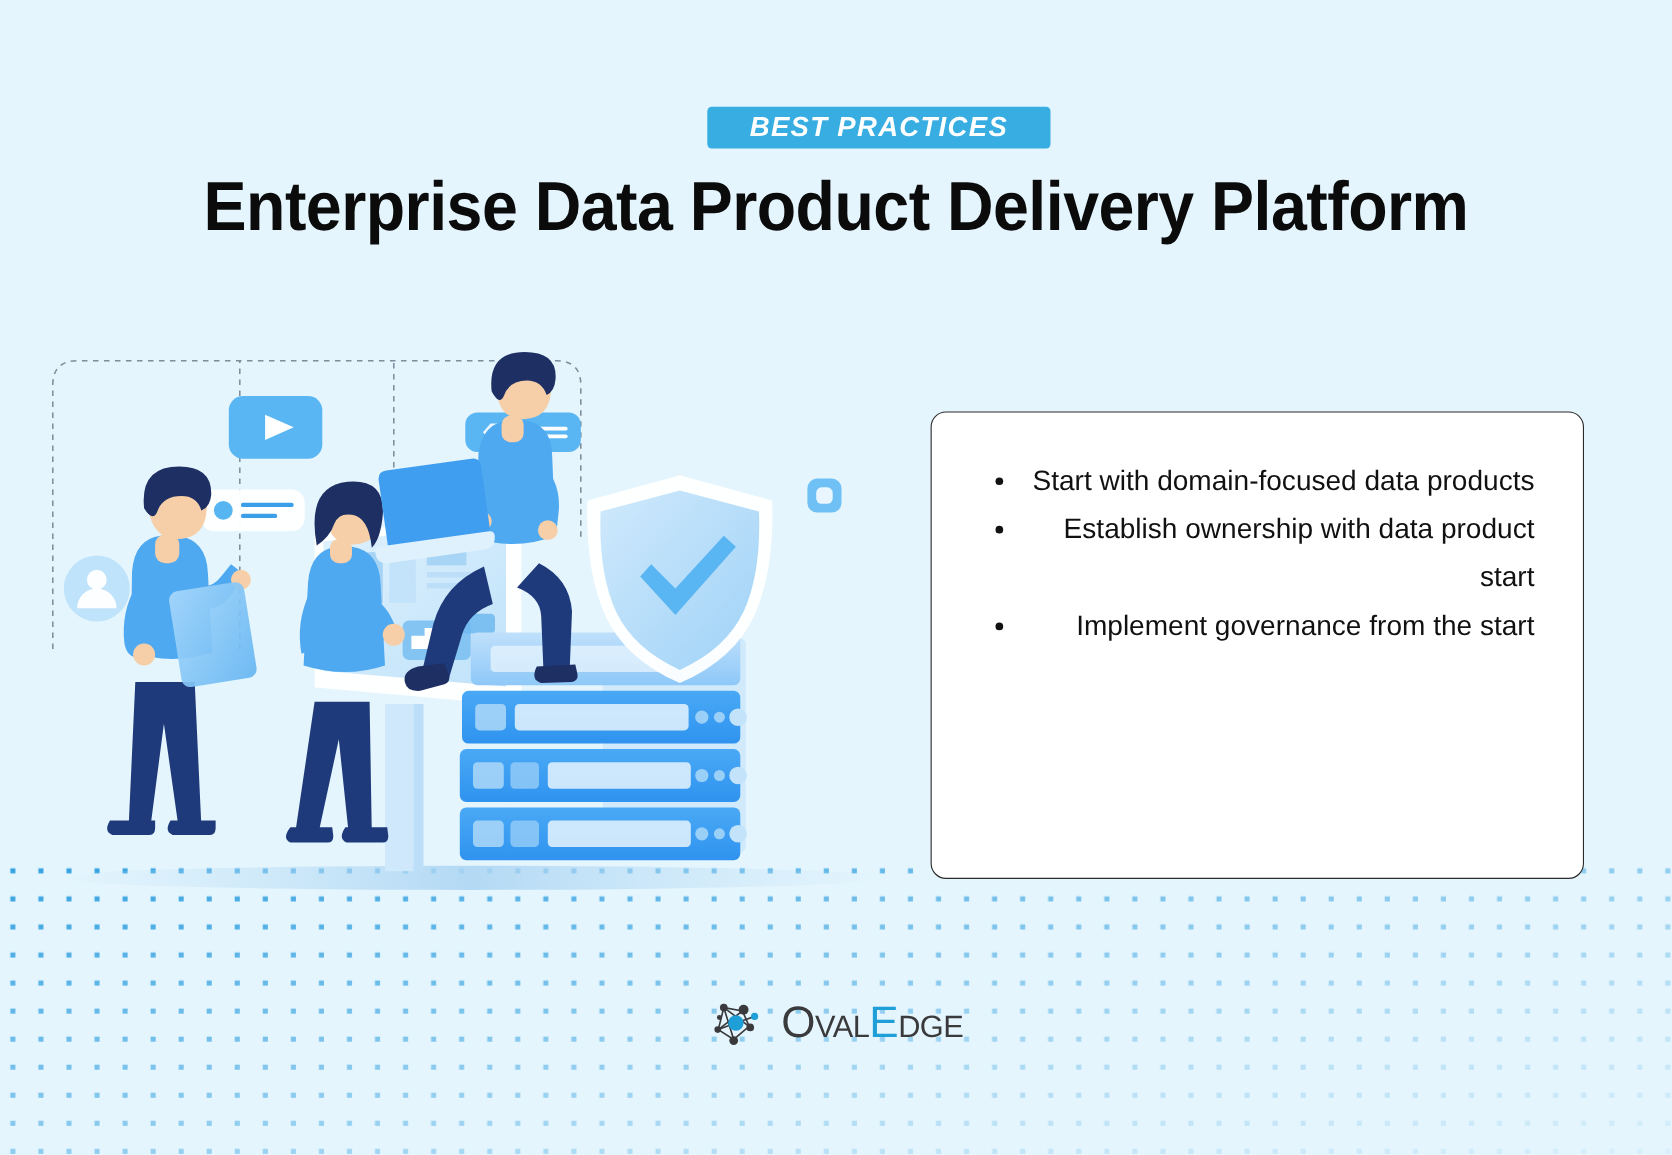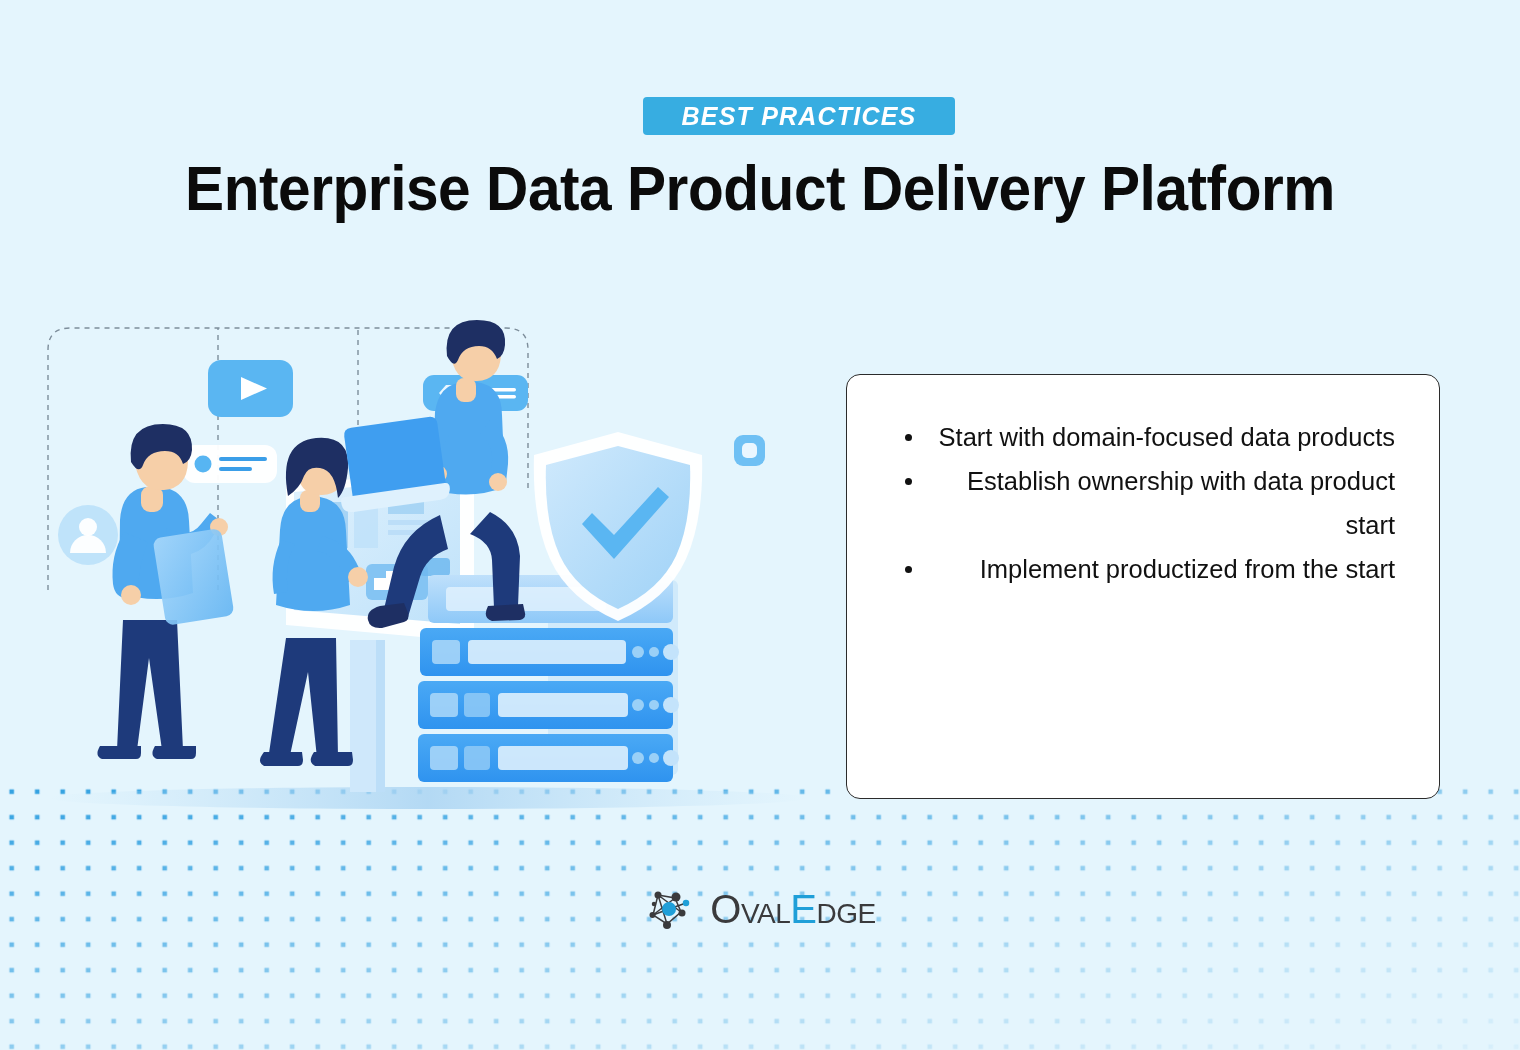--- a/index.html
+++ b/index.html
@@ -86,21 +86,21 @@
     position:absolute;
     left:6px; top:19px;
     width:7px; height:7px;
     border-radius:50%;
     background:#111111;
   }
 
   
   #logo {
     position:absolute;
-    left:0; top:884px;
+    left:0; top:905px;
     width:1520px;
     display:flex;
     align-items:center;
     justify-content:center;
     gap:16px;
   }
   #logo-mark { width:50px; height:50px; display:block; }
   #logo-text {
     font-size:40px;
     font-weight:normal;
@@ -350,21 +350,21 @@
         <path d="M320 140 q0 -8 8 -8 l78 0 q8 0 8 8 l0 62 l-94 0 z" fill="#3f9ef0" transform="rotate(-8 367 170)"></path>
         <path d="M316 200 l102 0 q6 0 4 8 q-2 8 -10 8 l-88 0 q-10 0 -11 -8 q-1 -8 3 -8 z" fill="#dff1fd" transform="rotate(-8 367 206)"></path>
       </g>
     </g>
   </svg>
 
   <div id="card">
     <ul>
       <li>Start with domain-focused data products</li>
       <li>Establish ownership with data product start</li>
-      <li>Implement productized from the start</li>
+      <li>Implement governance from the start</li>
     </ul>
   </div>
 
   <div id="logo">
     <svg id="logo-mark" viewBox="0 0 100 100">
       <g stroke="#3a3a3c" stroke-width="3" fill="none">
         <path d="M28 22 L62 28 L74 56 L46 80 L18 62 Z"></path>
         <path d="M28 22 L46 80 M62 28 L18 62 M74 56 L28 22"></path>
         <path d="M50 50 L84 38 M50 50 L18 62"></path>
       </g>

